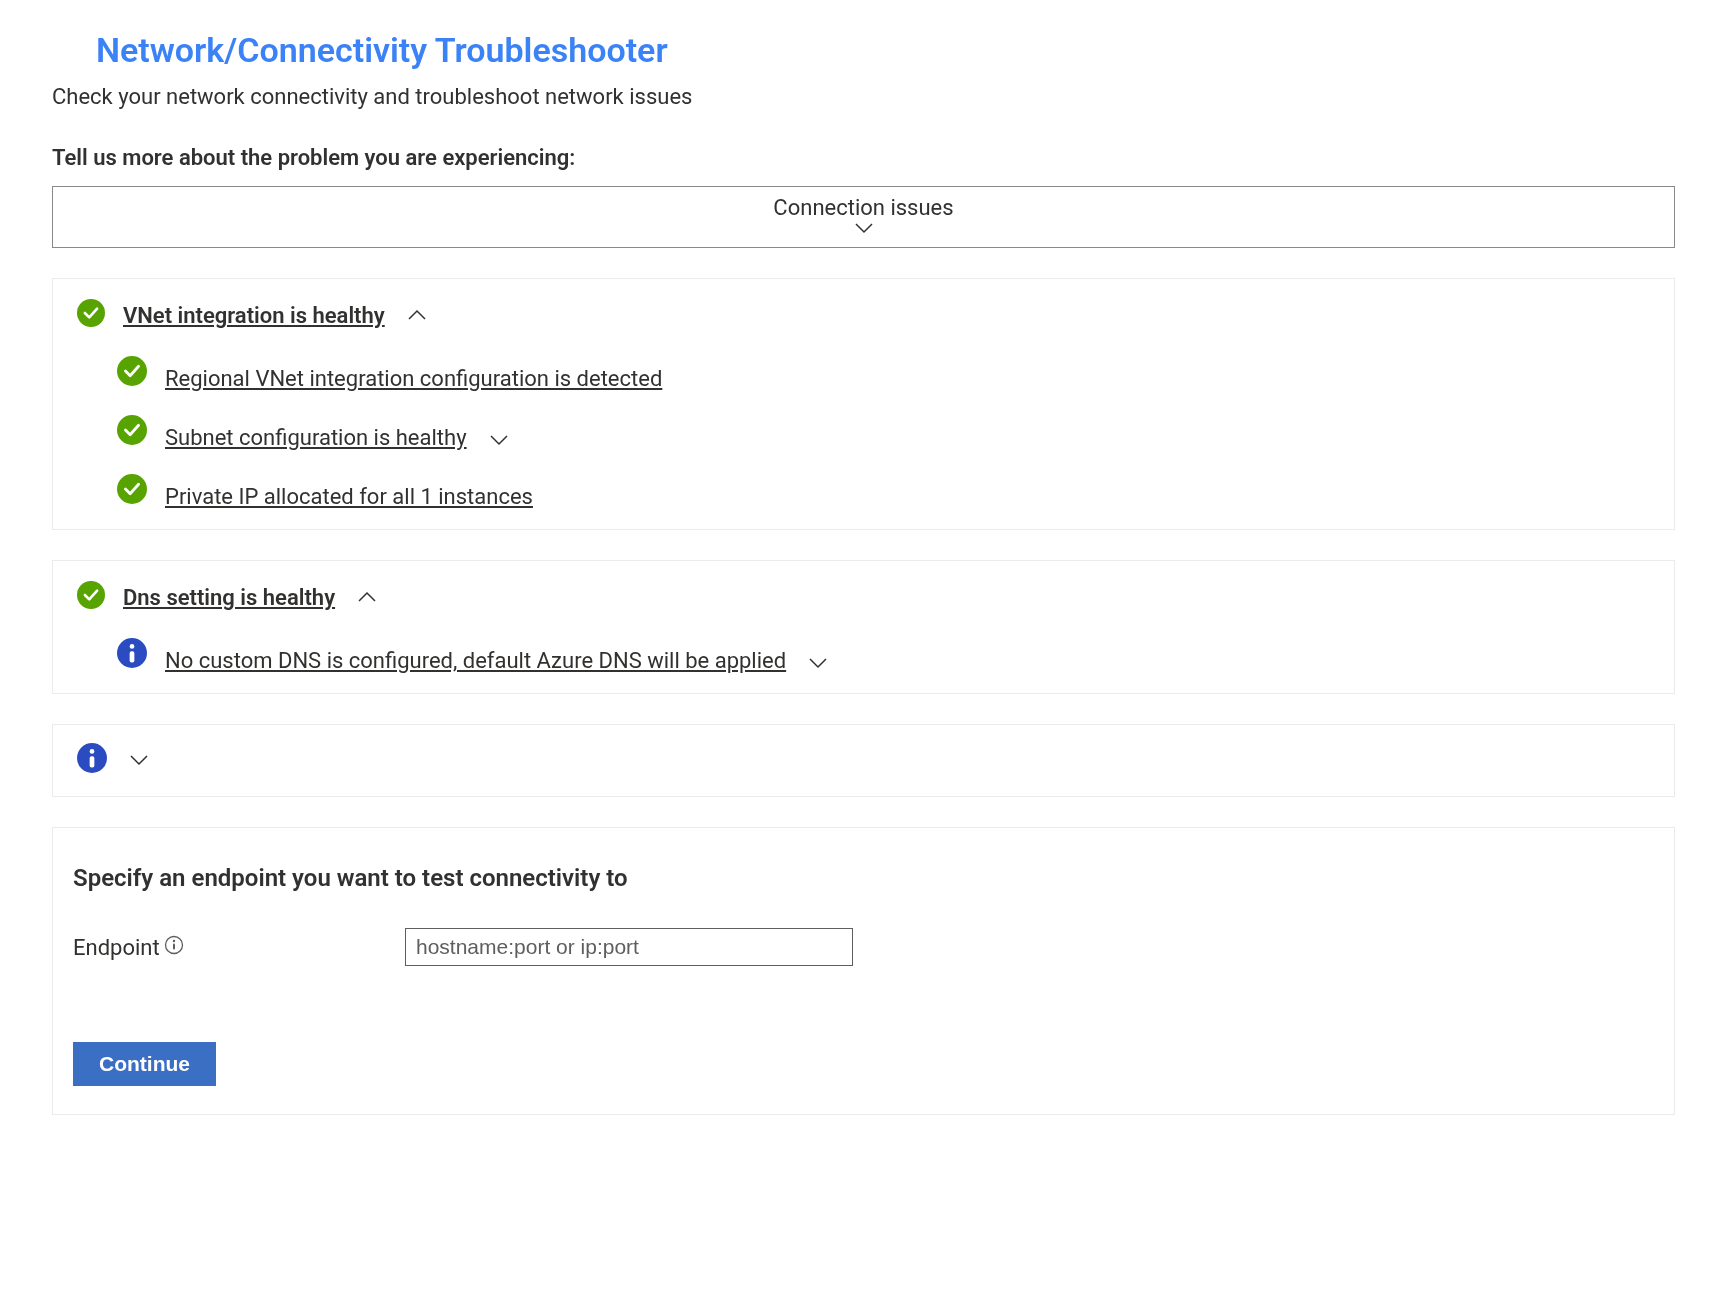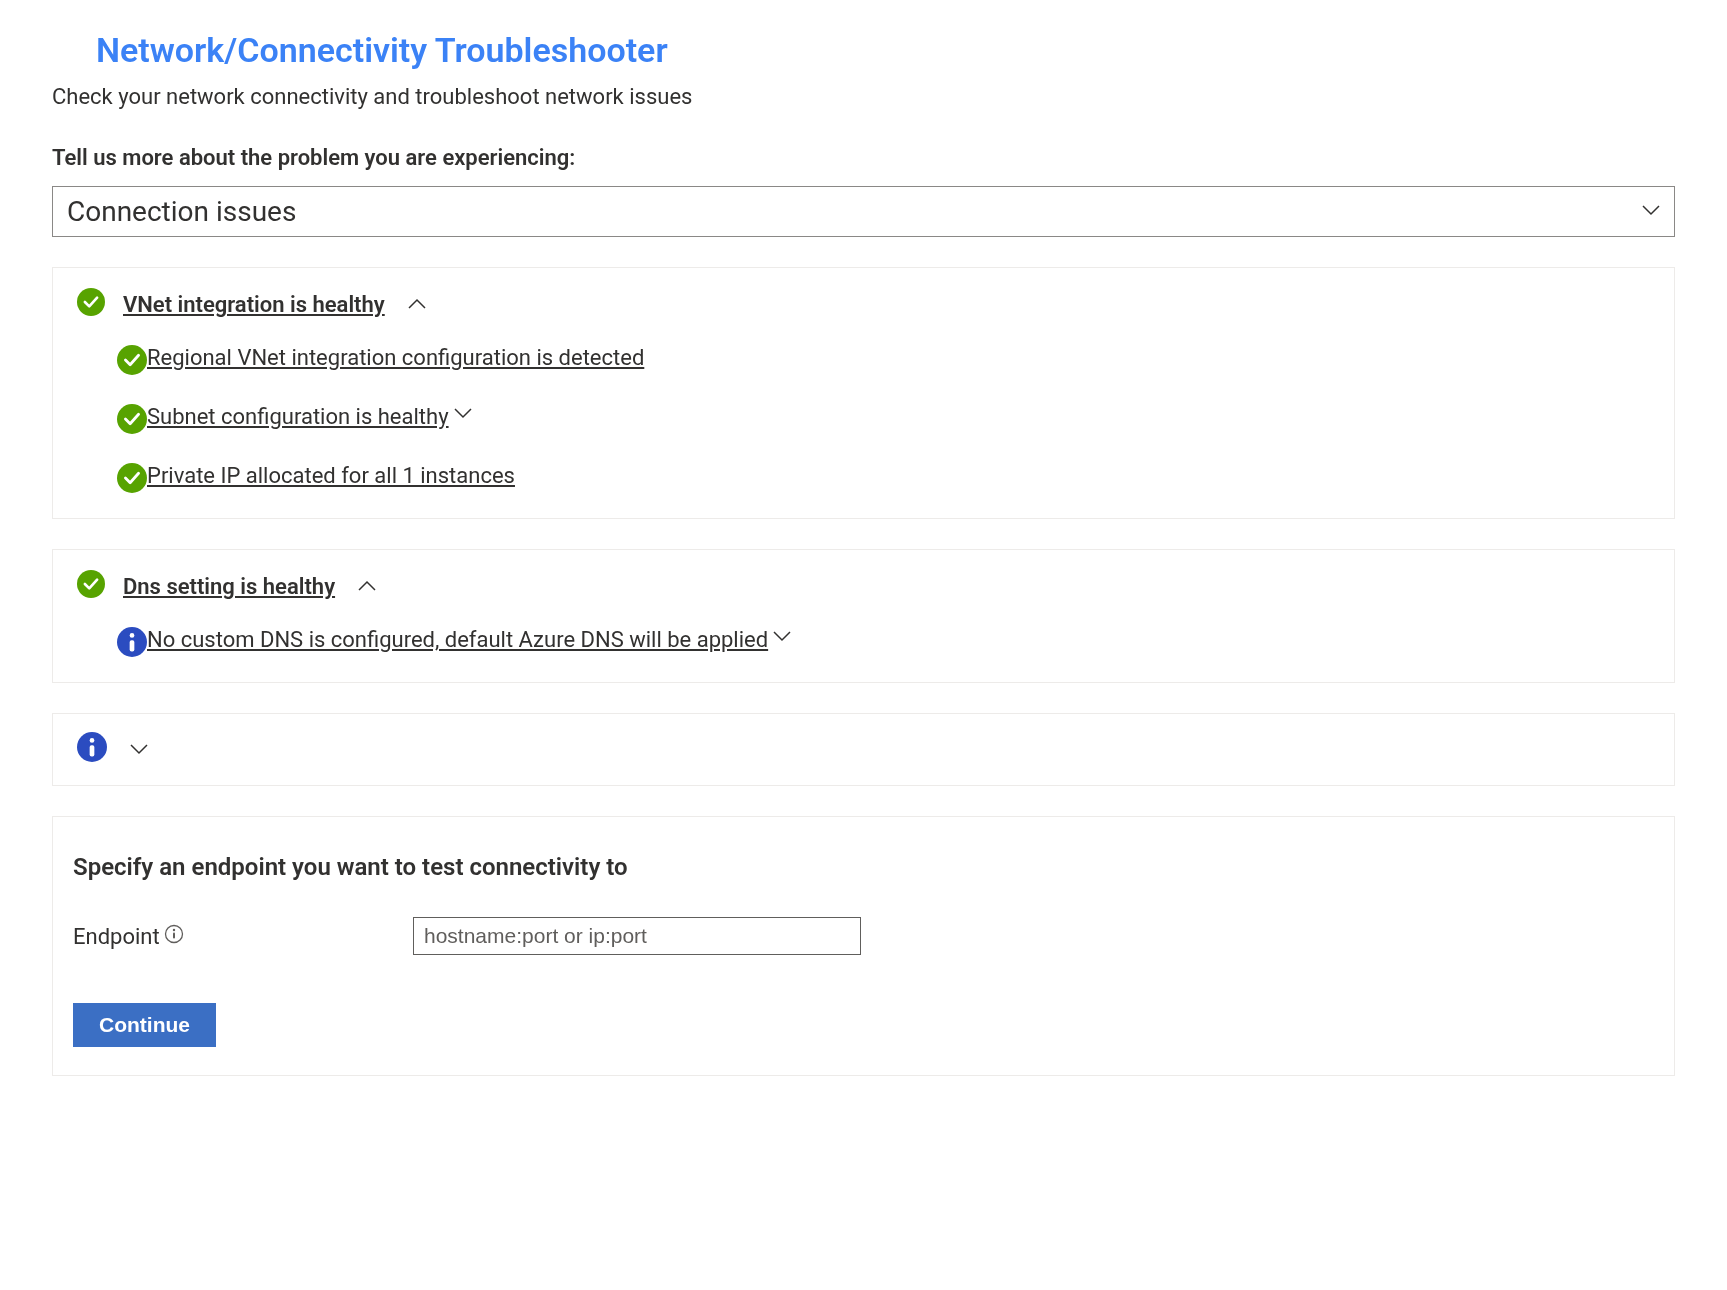--- a/index.html
+++ b/index.html
@@ -28,28 +28,29 @@
     }
     .prompt-label {
       font-size: 22px;
       font-weight: 600;
       margin-bottom: 16px;
     }
     .dropdown {
       width: 100%;
       border: 1px solid #8a8886;
       padding: 8px 14px;
-      font-size: 28px;
+      font-size: 22px;
       display: flex;
       justify-content: space-between;
       align-items: center;
       cursor: pointer;
       background: #fff;
       margin-bottom: 30px;
       color: #323130;
+      flex-direction: column;
     }
     .dropdown .chev {
       font-size: 16px;
     }
     .panel {
       border: 1px solid #edebe9;
       padding: 20px 24px;
       margin-bottom: 30px;
       text-decoration: underline;
     }
@@ -63,21 +64,22 @@
     }
     .sub-list {
       margin-top: 24px;
       padding-left: 40px;
       display: flex;
       flex-direction: column;
       gap: 24px;
     }
     .sub-row {
       display: flex;
-      align-items: flex-start;
+      align-items: flex-end;
+      gap: 18px;
       font-size: 22px;
       font-weight: 400;
     }
     .check-icon {
       width: 28px;
       height: 28px;
       flex-shrink: 0;
     }
     .sub-check-icon {
       width: 30px;
@@ -99,22 +101,22 @@
       padding: 36px 20px 28px 20px;
     }
     .endpoint-title {
       font-size: 24px;
       font-weight: 600;
       margin-bottom: 36px;
     }
     .endpoint-row {
       display: flex;
       align-items: center;
-      gap: 8px;
-      margin-bottom: 48px;
+      gap: 0;
+      margin-bottom: 76px;
     }
     .endpoint-label {
       font-size: 22px;
       width: 332px;
       display: flex;
       align-items: center;
       gap: 4px;
     }
     .info-outline {
       width: 20px;

